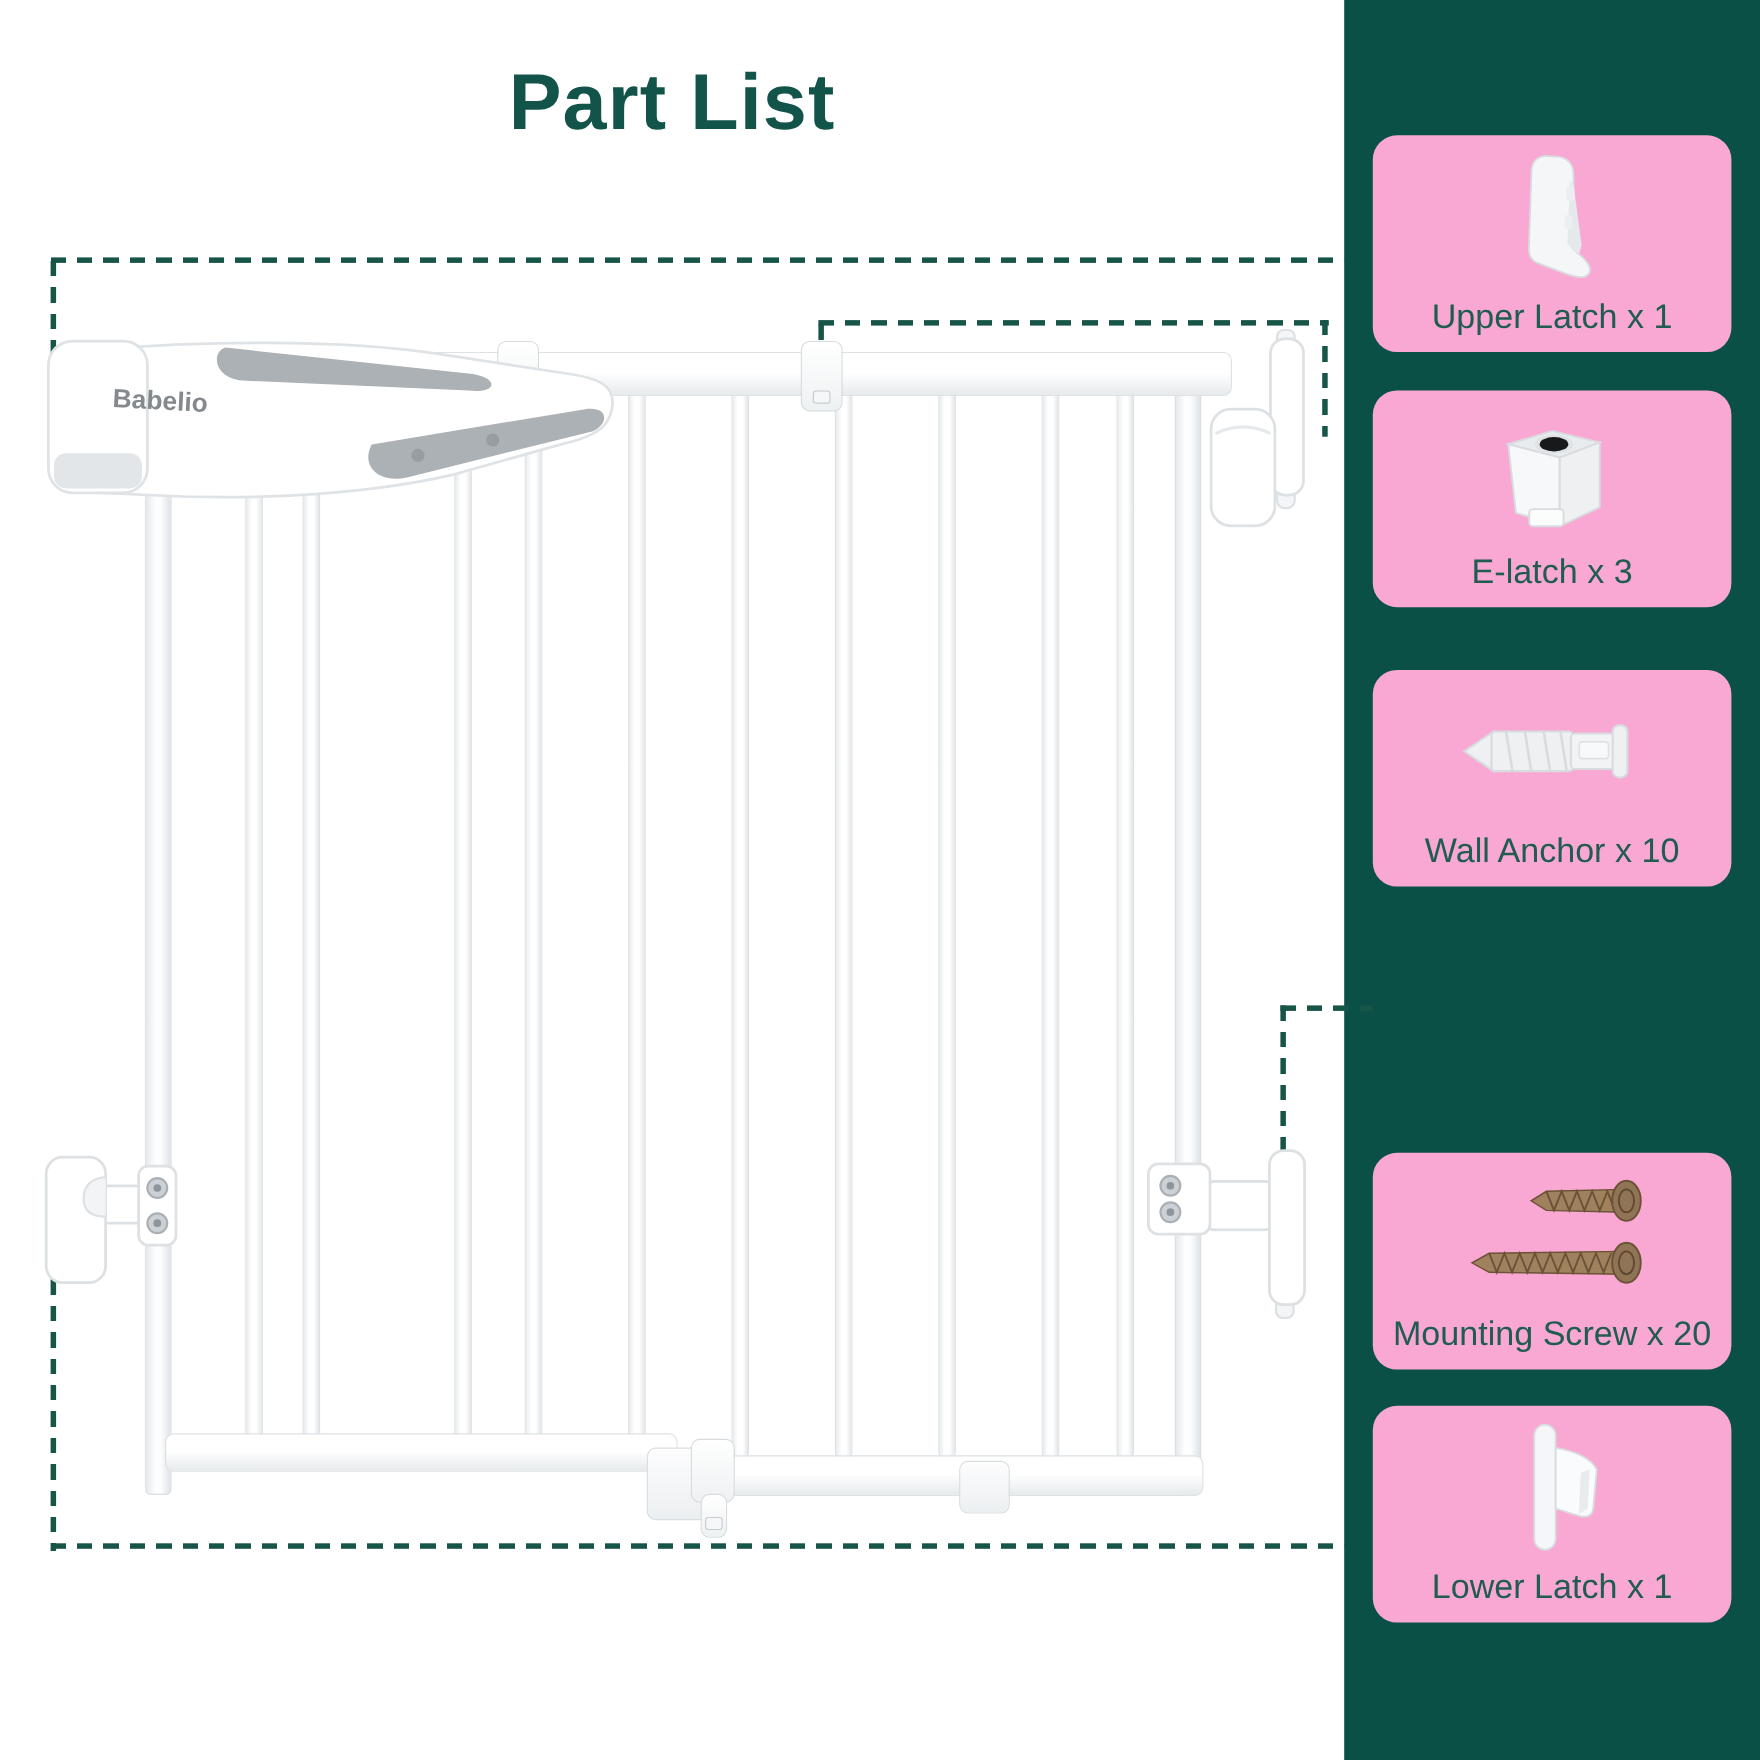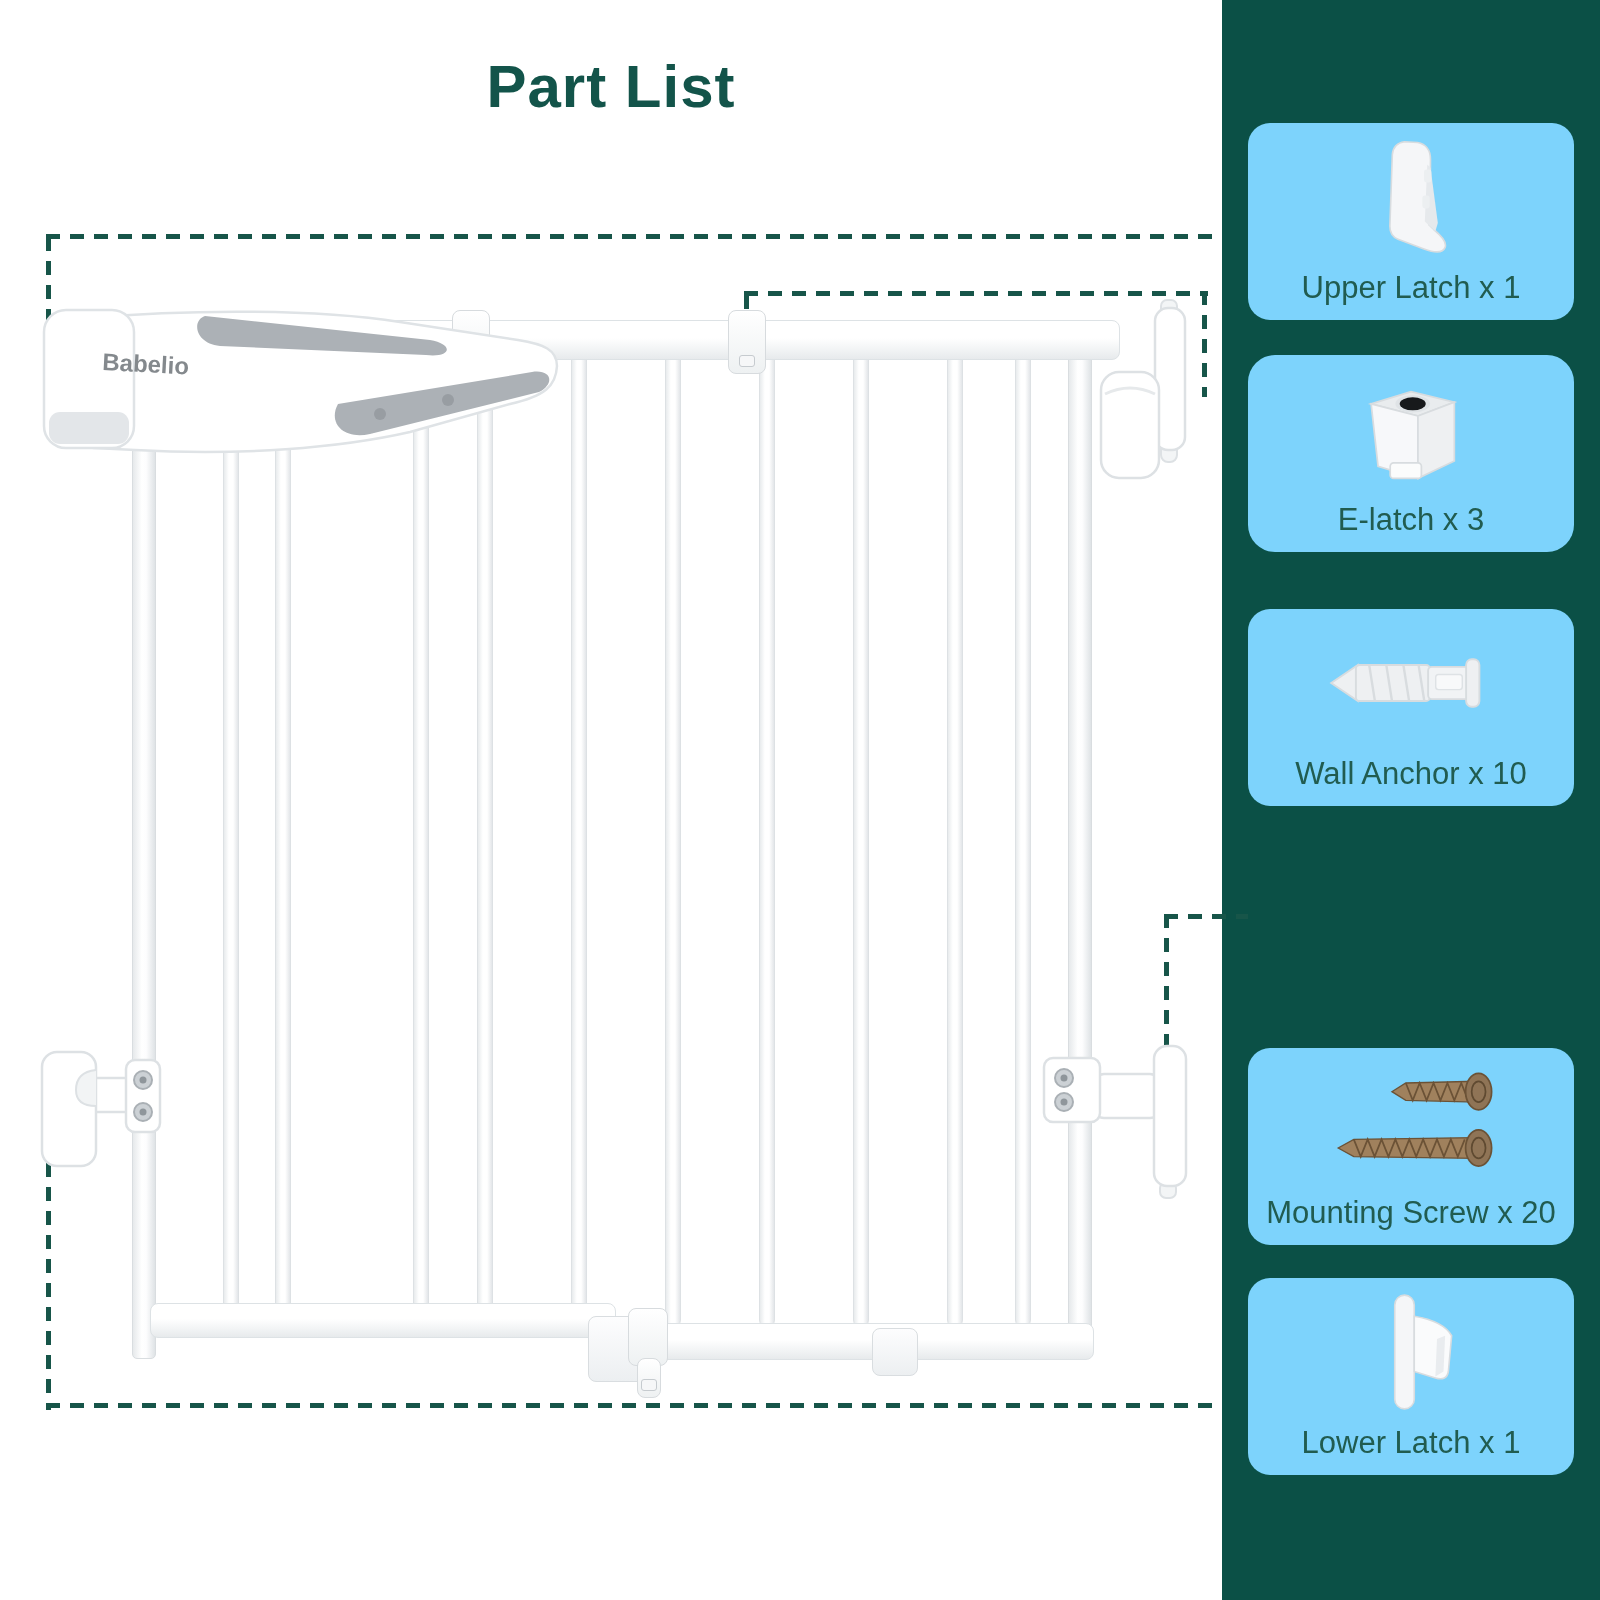--- a/index.html
+++ b/index.html
@@ -6,21 +6,21 @@
     --color-sidebar_bg:#0B5046;
     --color-title:#13544A;
     --color-label:#215C50;
     --color-dash:#175549;
     --color-logo:#84898D;
   }
   html,body{margin:0;padding:0;background:#fff;}
   #stage{position:relative;width:1600px;height:1600px;background:#ffffff;overflow:hidden;
          font-family:"Liberation Sans", sans-serif;}
   .title{position:absolute;left:0;top:52px;width:1222px;text-align:center;
-         font-size:60px;font-weight:800;letter-spacing:1px;color:var(--color-title);}
+         font-size:72px;font-weight:800;letter-spacing:1px;color:var(--color-title);}
   
   .dash-h{position:absolute;height:5px;z-index:1;
       background:repeating-linear-gradient(90deg,var(--color-dash) 0 14px,transparent 14px 24px);}
   .dash-v{position:absolute;width:5px;z-index:1;
       background:repeating-linear-gradient(180deg,var(--color-dash) 0 14px,transparent 14px 24px);}
   
   .bar{position:absolute;width:14px;top:350px;height:975px;z-index:2;border-radius:7px;
        border:1px solid #dde1e4;
        background:linear-gradient(90deg,#e8ebed,#ffffff 35%,#ffffff 65%,#e3e6e9);}
   .post{position:absolute;width:22px;top:348px;height:1009px;z-index:2;border-radius:5px;
@@ -31,21 +31,21 @@
   .block{position:absolute;z-index:4;border:1.5px solid #d9dde0;border-radius:8px;
        background:linear-gradient(180deg,#fdfdfe,#eceff1);}
   .clip{position:absolute;z-index:5;border:1.5px solid #d7dbde;border-radius:8px;
        background:linear-gradient(180deg,#ffffff,#eef1f2);}
   .clip .slot{position:absolute;left:50%;transform:translateX(-50%);bottom:6px;width:14px;height:10px;
        border:1.5px solid #c6cbcf;border-radius:3px;background:#f6f7f8;}
   .gate-svg{position:absolute;z-index:6;}
   
   .sidebar{position:absolute;left:1222px;top:0;width:378px;height:1600px;z-index:4;
        background:var(--color-sidebar_bg);}
-  .card{position:absolute;left:26px;width:326px;height:197px;background:#7dd3fc;
+  .card{position:absolute;left:26px;width:326px;height:197px;background:#f9a8d4;
        border-radius:22px;z-index:5;}
   .card .icon-box{position:absolute;top:6px;left:0;right:0;height:136px;
        display:flex;align-items:center;justify-content:center;}
   .card .plabel{position:absolute;left:0;right:0;bottom:14px;text-align:center;
        font-size:31px;font-weight:400;color:var(--color-label);}
   .over{z-index:6;}
 </style>
 </head>
 <body>
 
@@ -146,21 +146,21 @@
           <path d="M72,12 Q58,14 57,28 L54,116 Q54,128 64,132 L96,144 Q118,152 122,142 Q125,134 108,120
                    L102,114 Q104,70 104,34 Q104,16 88,13 Z" fill="#f5f6f8" stroke="#d8dcdf" stroke-width="2"></path>
           <path d="M100,40 L97,110 L110,122 L113,112 L104,44 Z" fill="#e6e9ec"></path>
           <rect x="96" y="46" width="9" height="16" rx="3" fill="#eceff1"></rect>
           <rect x="94" y="78" width="9" height="16" rx="3" fill="#eceff1"></rect>
         </svg>
       </div>
       <div class="plabel">Upper Latch x 1</div>
     </div>
 
-    <div class="card" style="top:355px;border-radius:27px;">
+    <div class="card" style="top:355px;">
       <div class="icon-box">
         <svg width="150" height="130" viewBox="0 0 160 150">
           <polygon points="34,46 80,32 130,44 88,60" fill="#e9ecee" stroke="#d8dcdf" stroke-width="2"></polygon>
           <polygon points="34,46 88,60 88,132 42,118" fill="#f7f8fa" stroke="#d8dcdf" stroke-width="2"></polygon>
           <polygon points="88,60 130,44 130,112 88,132" fill="#eef0f2" stroke="#d8dcdf" stroke-width="2"></polygon>
           <ellipse cx="82" cy="46" rx="20" ry="10" fill="#dfe3e6"></ellipse>
           <ellipse cx="82" cy="46" rx="15" ry="7.5" fill="#17191b"></ellipse>
           <rect x="56" y="114" width="36" height="18" rx="4" fill="#fbfcfc" stroke="#d8dcdf" stroke-width="2"></rect>
         </svg>
       </div>

